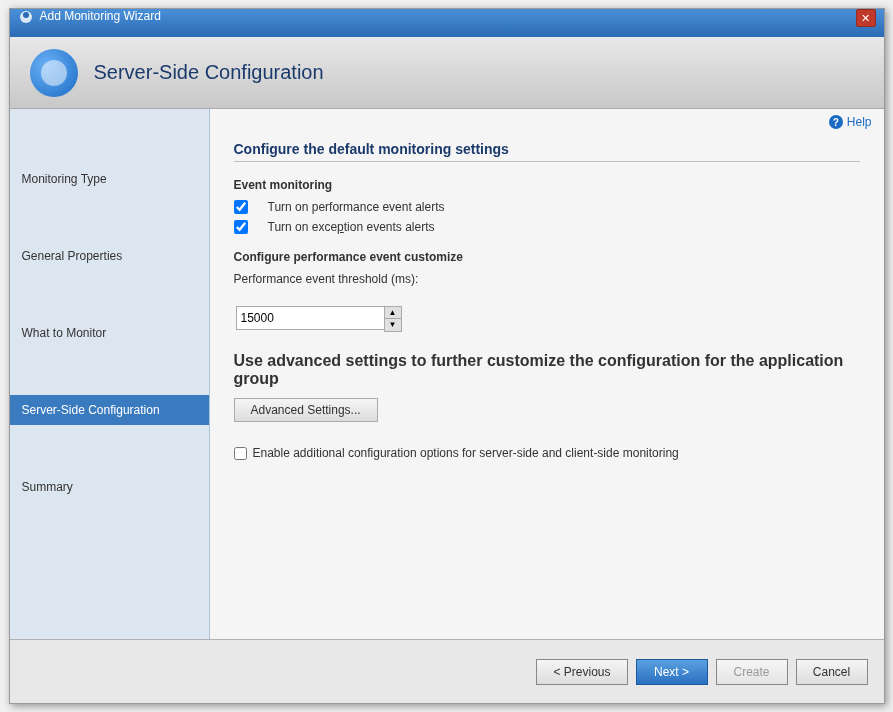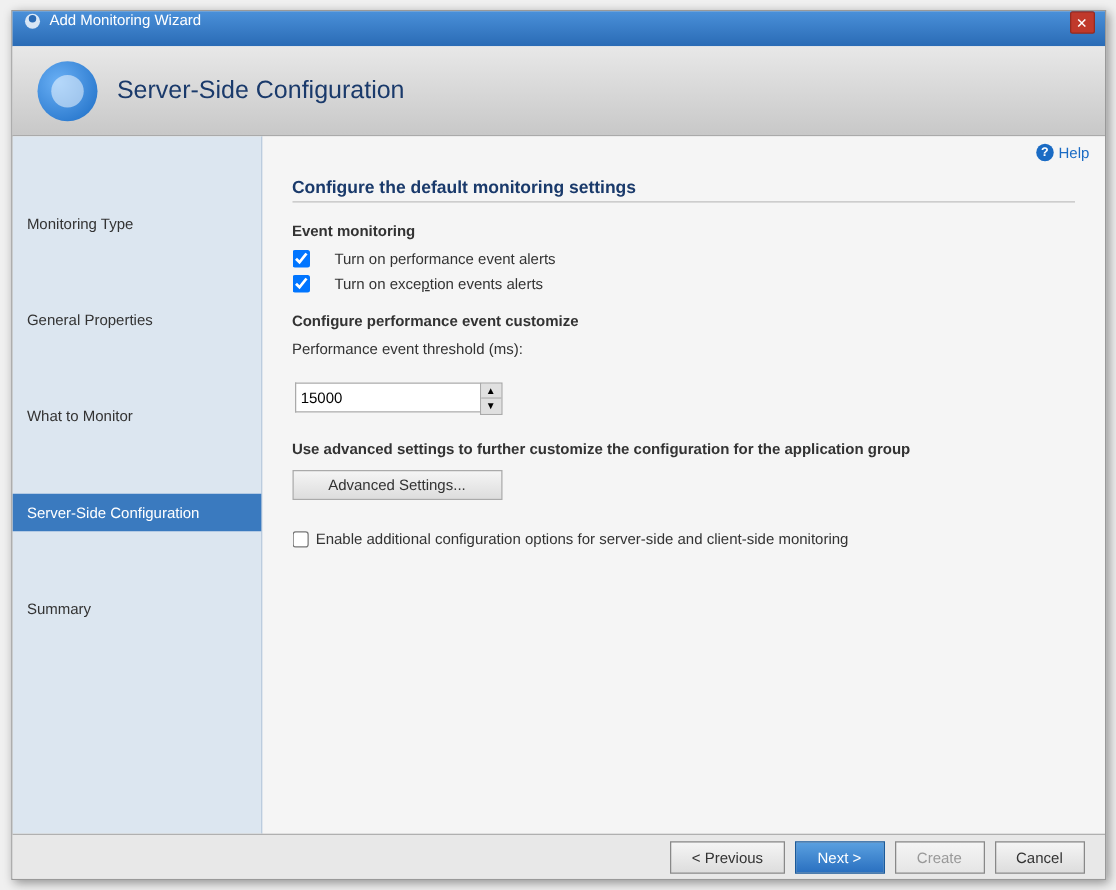--- a/index.html
+++ b/index.html
@@ -211,43 +211,43 @@
       align-items: center;
       justify-content: center;
       font-size: 8px;
       cursor: pointer;
       border: none;
       background: #e0e0e0;
       line-height: 1;
     }
     .spinner-btn:first-child { border-bottom: 1px solid #aaa; }
     .advanced-section-text {
-      font-size: 12px;
+      font-size: 16px;
       font-weight: 700;
       color: #333;
       margin-top: 20px;
       margin-bottom: 10px;
     }
     .advanced-btn {
-      padding: 4px 28px;
+      padding: 4px 16px;
       background: linear-gradient(to bottom, #f5f5f5, #ddd);
       border: 1px solid #aaa;
       font-size: 12px;
       cursor: pointer;
       color: #333;
       text-decoration: none;
     }
     .additional-options-row {
       display: flex;
       align-items: center;
       margin-top: 24px;
       gap: 6px;
     }
     .footer-bar {
-      height: 36px;
+      height: 64px;
       background: #e8e8e8;
       border-top: 1px solid #b0b0b0;
       display: flex;
       align-items: center;
       justify-content: flex-end;
       padding: 0 16px;
       gap: 8px;
       flex-shrink: 0;
     }
     .footer-btn {

